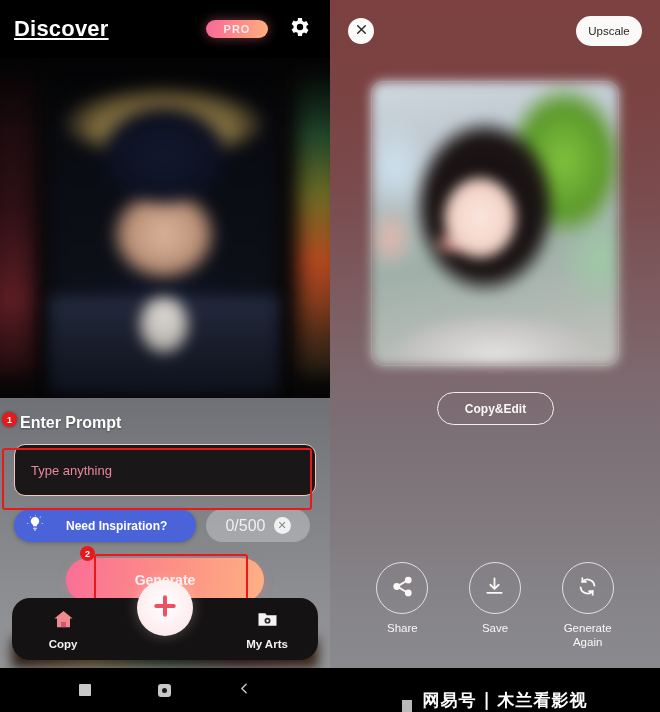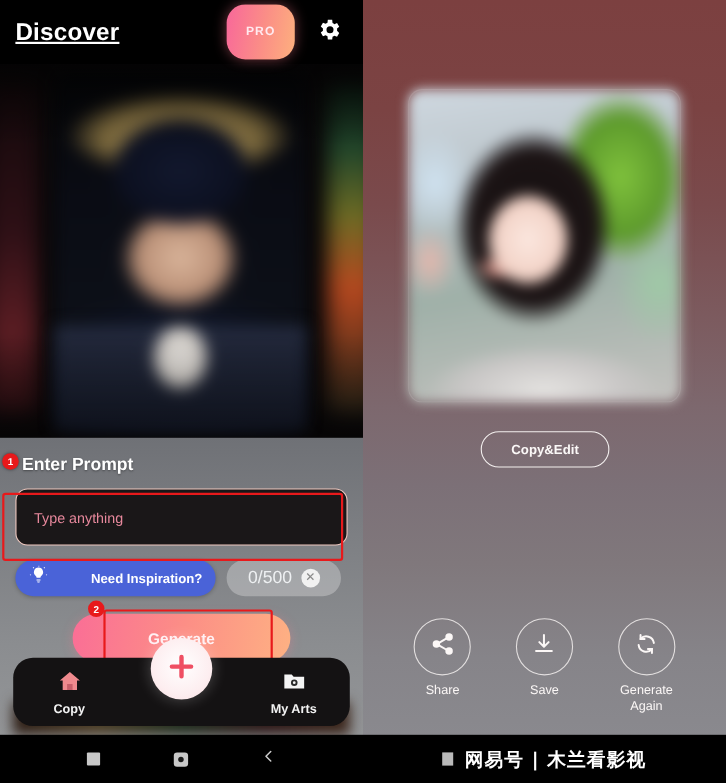--- a/index.html
+++ b/index.html
@@ -58,21 +58,21 @@
 
   
   .l-header {
     position: absolute; top: 0; left: 0; width: 330px; height: 58px;
     display: flex; align-items: center; padding: 0 14px; z-index: 6;
     background: #000;
   }
   .app-title { color: #fff; font-size: 22px; font-weight: bold; letter-spacing: .2px; text-decoration: underline; }
   .spacer { flex: 1; }
   .pro-pill {
-    width: 62px; height: 50px; border-radius: 17px;
+    width: 62px; height: 18px; border-radius: 17px;
     background: linear-gradient(100deg,#f8679a 0%,#fb8f86 55%,#fdb07e 100%);
     display: flex; align-items: center; justify-content: center;
     color: #ffe9ef; font-size: 11px; font-weight: bold; letter-spacing: 1px;
     box-shadow: 0 0 12px rgba(250,120,140,.45);
   }
   .gear-btn { width: 34px; height: 34px; margin-left: 14px; display:flex; align-items:center; justify-content:center; }
   .gear-btn svg { width: 24px; height: 24px; fill: #fff; }
 
   
   .l-sheet {
@@ -99,21 +99,20 @@
     background: #1a1718; border: 1.5px solid #f0c9c0; border-radius: 11px;
     display: flex; align-items: center; padding: 0 16px;
   }
   .prompt-placeholder { color: #e7889c; font-size: 13px; font-weight: 500; }
 
   .row-2 { display: flex; align-items: center; margin-top: 13px; gap: 10px; }
   .inspire-pill {
     flex: 0 0 auto; width: 182px; height: 33px; border-radius: 17px;
     background: #4a63d8; display: flex; align-items: center; padding: 0 12px; gap: 22px;
     box-shadow: 0 1px 4px rgba(0,0,0,.25);
-    justify-content: space-between;
   }
   .inspire-pill svg { width: 18px; height: 18px; fill: #fff; flex: 0 0 auto; }
   .inspire-txt { color: #fff; font-size: 12px; font-weight: bold; }
   .count-pill {
     flex: 0 0 auto; width: 104px; height: 33px; border-radius: 17px;
     background: rgba(255,255,255,.28);
     display: flex; align-items: center; justify-content: center; gap: 8px;
   }
   .count-txt { color: #eef0f2; font-size: 16px; text-align: right; }
   .count-x {
@@ -224,21 +223,21 @@
   }
   .action-circle svg { width: 23px; height: 23px; stroke: #fbf7f6; }
   .action-lbl {
     margin-top: 7px; color: #fbf7f6; font-size: 11.5px; font-weight: 500;
     text-align: center; line-height: 1.25;
   }
 
   
   .wm-bar {
     position: absolute; left: 330px; bottom: 0; width: 330px; height: 44px;
-    background: #000; display: flex; align-items: center; justify-content: center; gap: 10px;
+    background: #000; display: flex; align-items: flex-end; justify-content: center; gap: 10px;
     z-index: 9;
   }
   .wm-sq { width: 10px; height: 12px; background: #b9b9b9; }
   .wm-txt { color: #fff; font-size: 17px; font-weight: bold; letter-spacing: 1px;
             font-family: "DejaVu Sans", sans-serif; }
 
   
   .navbar {
     position: absolute; left: 0; bottom: 0; width: 330px; height: 44px;
     background: #000; display: flex; align-items: center; justify-content: space-around;
@@ -358,20 +357,33 @@
         <svg viewBox="0 0 24 24" fill="none" stroke-width="2.6" stroke-linecap="round" stroke-linejoin="round">
             <path d="M15 4 7 12l8 8"></path>
           </svg>
       </span>
     </div>
 
   </div>
 
   <div class="panel-right">
 
+    <div class="r-header">
+      <div class="close-btn">
+        <span>
+          <svg viewBox="0 0 24 24" fill="none" stroke-width="2.6" stroke-linecap="round">
+              <path d="M5 5l14 14M19 5L5 19"></path>
+            </svg>
+        </span>
+      </div>
+      <div class="spacer"></div>
+      <div class="upscale-btn">
+        <span>Upscale</span>
+      </div>
+    </div>
 
     <div class="result-img"></div>
     <div class="result-border"></div>
 
     <div class="copyedit-btn">
       <span>Copy&amp;Edit</span>
     </div>
 
     <div class="actions">
       <div class="action">

